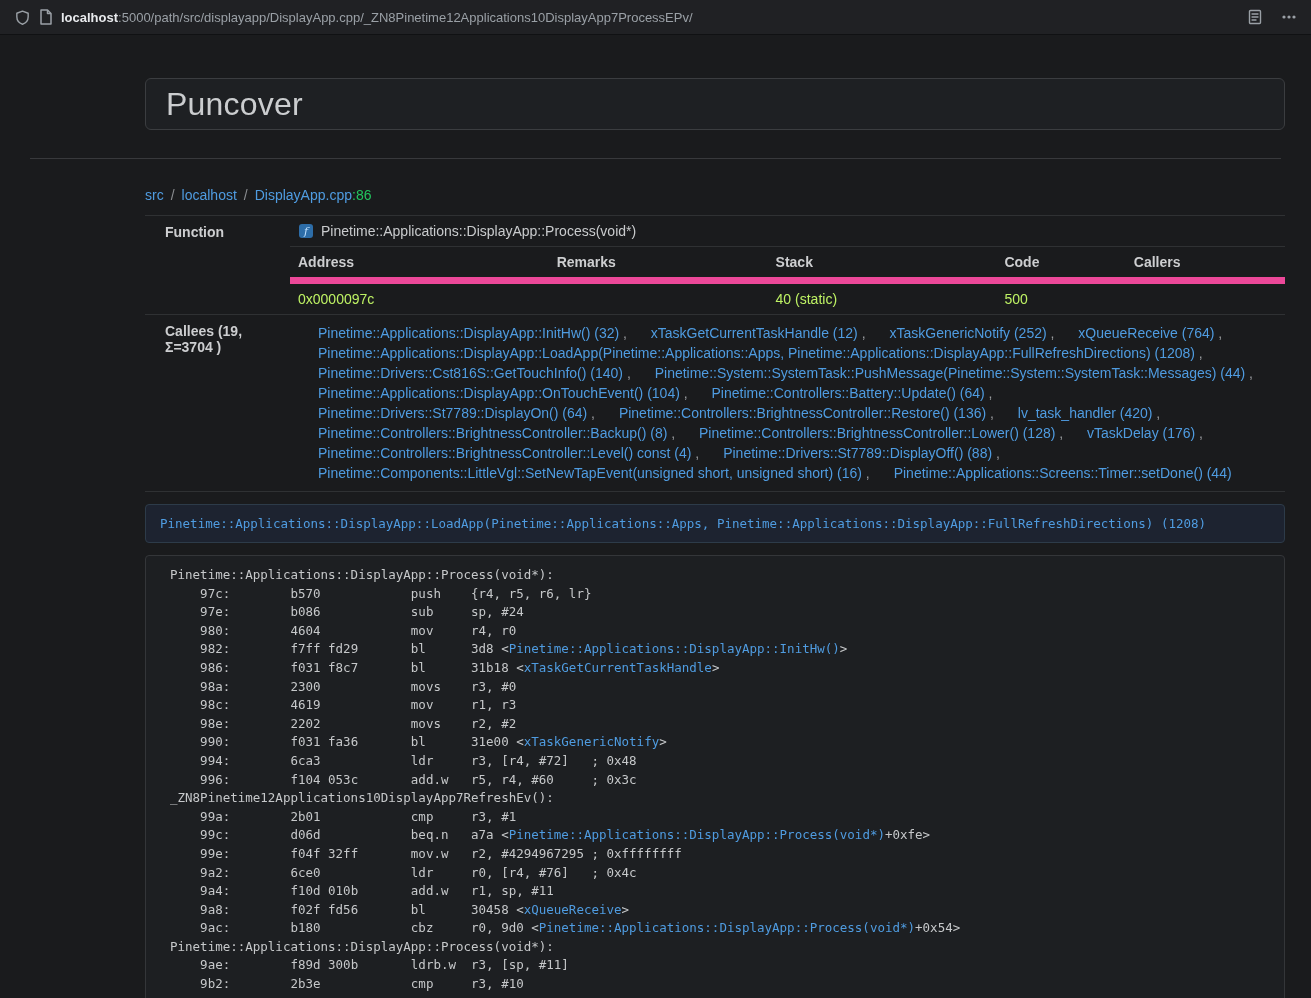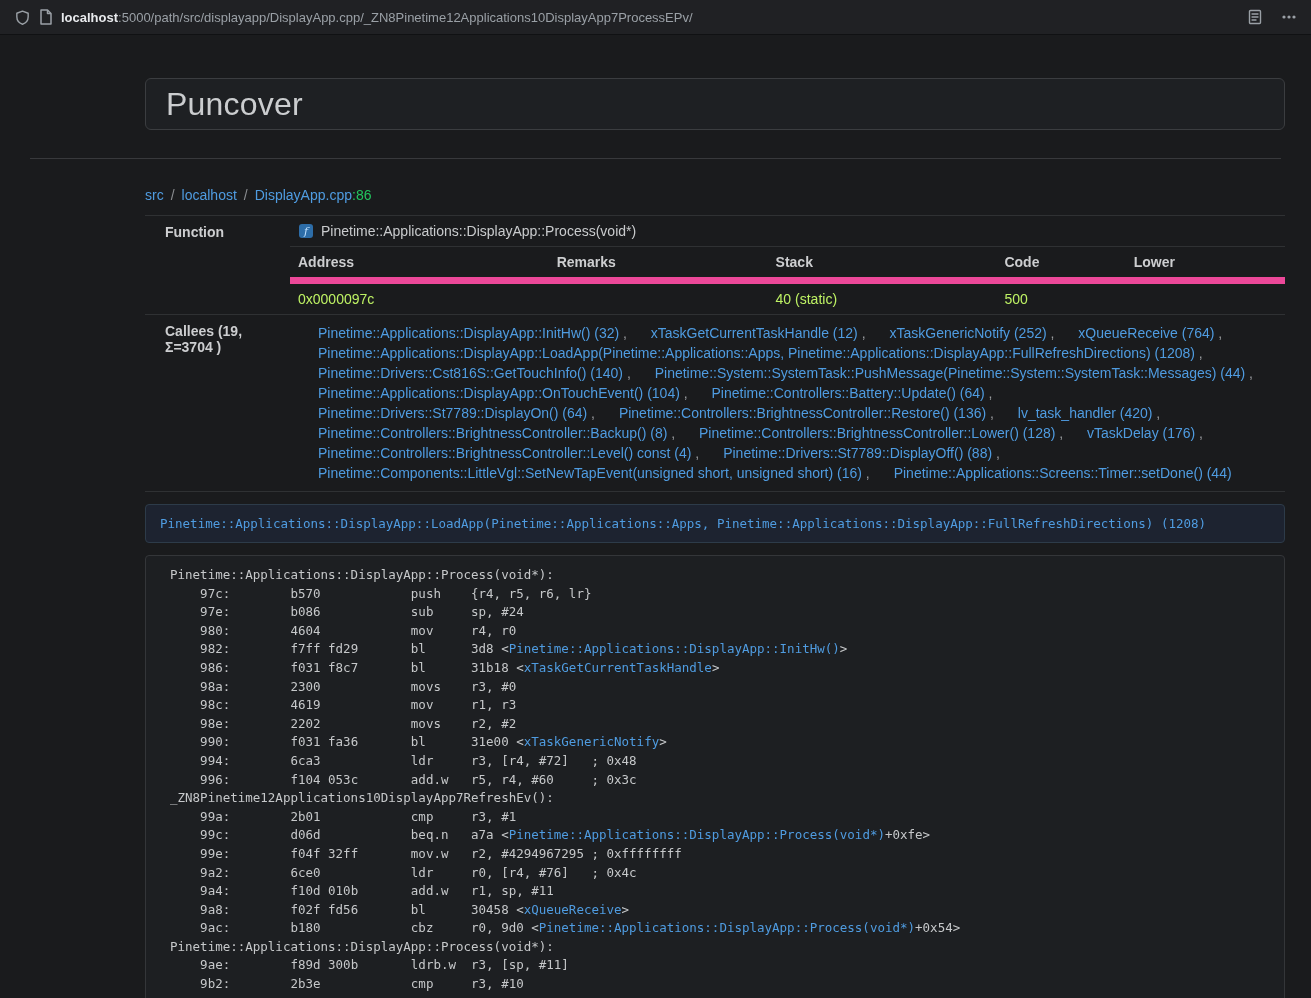--- a/index.html
+++ b/index.html
@@ -158,21 +158,21 @@
                 <col style="width:23%">
                 <col style="width:13%">
                 <col style="width:16%">
             </colgroup>
             <thead>
               <tr>
                 <th>Address</th>
                 <th>Remarks</th>
                 <th>Stack</th>
                 <th>Code</th>
-                <th>Lower</th>
+                <th>Callers</th>
               </tr>
             </thead>
             <tbody>
               <tr>
                 <td>0x0000097c</td>
                 <td></td>
                 <td>40 (static)</td>
                 <td>500</td>
                 <td></td>
               </tr>

